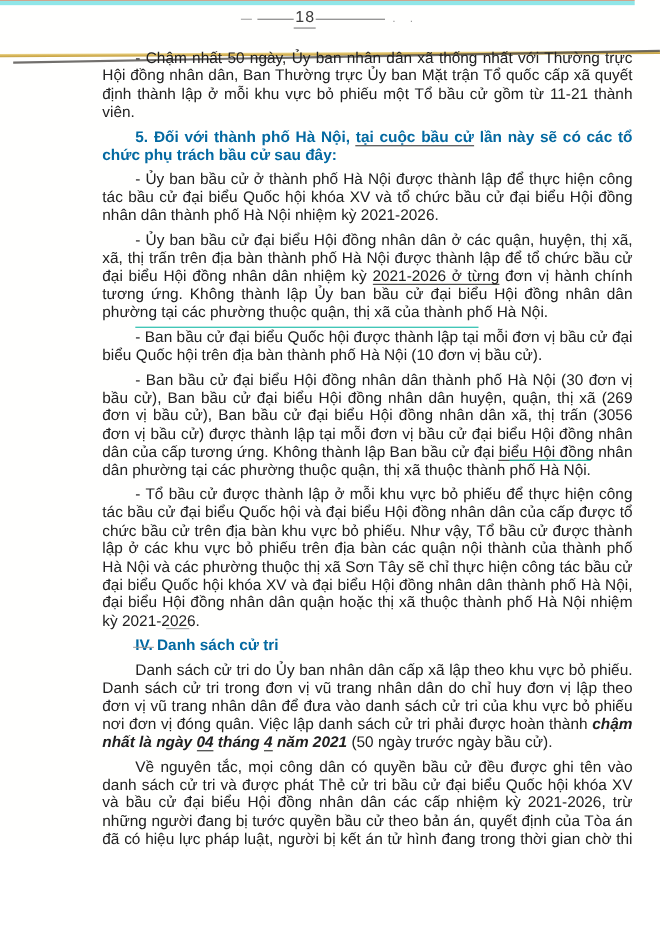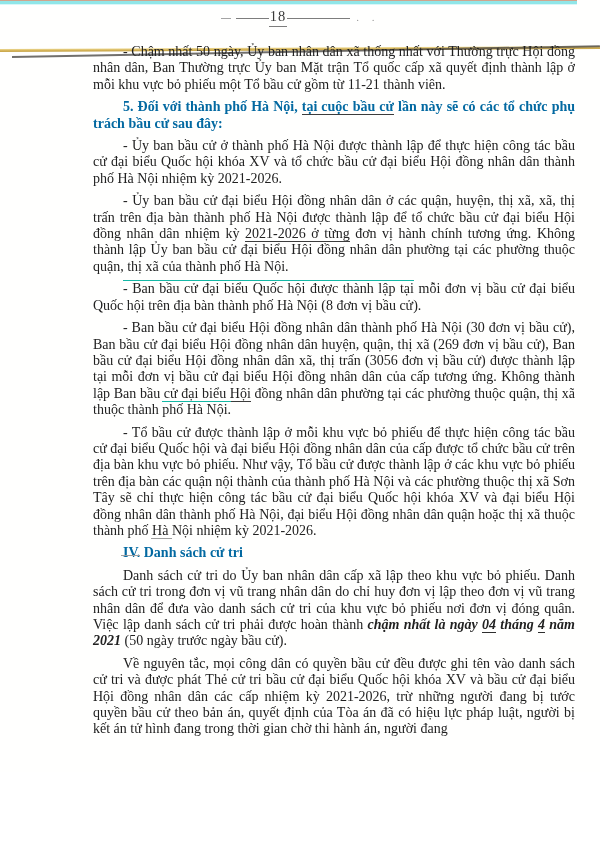--- a/index.html
+++ b/index.html
@@ -4,21 +4,21 @@
 <style>
   :root{
     --teal-top:#d0a58d; --teal-body:#90e6e8; --olive:#d2ad49;
     --strike:#4d4b47; --ink:#212121; --rule-gray:#7d7d7d;
   }
   html,body{margin:0;padding:0;}
   body{background:#ffffff;}
   .page{
     position:relative; width:600px; height:772px; overflow:hidden;
     background:#fffffe;
-    font-family:Liberation Serif, serif;
+    font-family:Liberation Sans, sans-serif;
     color:var(--ink);
   }
   
   .teal-line{
     position:absolute; top:0; left:0; width:577px; height:5px;
     background:linear-gradient(to bottom, var(--teal-top) 0 22%, var(--teal-body) 22% 88%, #d9f7f8 88% 100%);
   }
   
   .page-header{
     position:absolute; top:8px; left:0; width:100%; height:22px;
@@ -75,21 +75,21 @@
 
     <p><span>- Chậm nhất 50 ngày, Ủy ban nhân dân xã thống nhất với Thường trực Hội đồng nhân dân, Ban Thường trực Ủy ban Mặt trận Tổ quốc cấp xã quyết định thành lập ở mỗi khu vực bỏ phiếu một Tổ bầu cử gồm từ 11-21 thành viên.</span></p>
 
 
     <p class="h-bold h5"><span>5. Đối với thành phố Hà Nội, </span><span class="u">tại cuộc bầu cử</span><span> lần này sẽ có các tổ chức phụ trách bầu cử sau đây:</span></p>
 
     <p><span>- Ủy ban bầu cử ở thành phố Hà Nội được thành lập để thực hiện công tác bầu cử đại biểu Quốc hội khóa XV và tổ chức bầu cử đại biểu Hội đồng nhân dân thành phố Hà Nội nhiệm kỳ 2021-2026.</span></p>
 
     <p><span>- Ủy ban bầu cử đại biểu Hội đồng nhân dân ở các quận, huyện, thị xã, xã, thị trấn trên địa bàn thành phố Hà Nội được thành lập để tổ chức bầu cử đại biểu Hội đồng nhân dân nhiệm kỳ </span><span class="u">2021-2026 ở từng</span><span> đơn vị hành chính tương ứng. Không thành lập Ủy ban bầu cử đại biểu Hội đồng nhân dân phường tại các phường thuộc quận, thị xã của thành phố Hà Nội.</span></p>
 
-    <p><span class="o">- Ban bầu cử đại biểu Quốc hội được thành lập tại</span><span> mỗi đơn vị bầu cử đại biểu Quốc hội trên địa bàn thành phố Hà Nội (8 đơn vị bầu cử).</span></p>
+    <p><span class="o">- Ban bầu cử đại biểu Quốc hội được thành lập tại</span><span> mỗi đơn vị bầu cử đại biểu Quốc hội trên địa bàn thành phố Hà Nội (10 đơn vị bầu cử).</span></p>
 
     <p><span>- Ban bầu cử đại biểu Hội đồng nhân dân thành phố Hà Nội (30 đơn vị bầu cử), Ban bầu cử đại biểu Hội đồng nhân dân huyện, quận, thị xã (269 đơn vị bầu cử), Ban bầu cử đại biểu Hội đồng nhân dân xã, thị trấn (3056 đơn vị bầu cử) được thành lập tại mỗi đơn vị bầu cử đại biểu Hội đồng nhân dân của cấp tương ứng. Không thành lập Ban bầu cử đại </span><span class="u">biểu Hội</span><span> đồng nhân dân phường tại các phường thuộc quận, thị xã thuộc thành </span><span class="o">phố Hà Nội.</span></p>
 
     <p><span>- Tổ bầu cử được thành lập ở mỗi khu vực bỏ phiếu để thực hiện công tác bầu cử đại biểu Quốc hội và đại biểu Hội đồng nhân dân của cấp được tổ chức bầu cử trên địa bàn khu vực bỏ phiếu. Như vậy, Tổ bầu cử được thành lập ở các khu vực bỏ phiếu trên địa bàn các quận nội thành của thành phố Hà Nội và các phường thuộc thị xã Sơn Tây sẽ chỉ thực hiện công tác bầu cử đại biểu Quốc hội khóa XV và đại biểu Hội đồng nhân dân thành phố Hà Nội, đại biểu Hội đồng nhân dân quận hoặc thị xã thuộc thành phố Hà Nội nhiệm kỳ 2021-2026.</span></p>
 
     <p class="h-bold h-iv"><span class="iv-dashes"><i></i><i></i></span><span>IV. Danh sách cử tri</span></p>
 
     <p><span>Danh sách cử tri do Ủy ban nhân dân cấp xã lập theo khu vực bỏ phiếu. Danh sách cử tri trong đơn vị vũ trang nhân dân do chỉ huy đơn vị lập theo đơn vị vũ trang nhân dân để đưa vào danh sách cử tri của khu vực bỏ phiếu nơi đơn vị đóng quân. Việc lập danh sách cử tri phải được hoàn thành </span><span class="bi">chậm nhất là ngày </span><span class="bi-u">04</span><span class="bi"> tháng </span><span class="bi-u">4</span><span class="bi"> năm 2021</span><span> (50 ngày trước ngày bầu cử).</span></p>
 
     <p><span>Về nguyên tắc, mọi công dân có quyền bầu cử đều được ghi tên vào danh sách cử tri và được phát Thẻ cử tri bầu cử đại biểu Quốc hội khóa XV và bầu cử đại biểu Hội đồng nhân dân các cấp nhiệm kỳ 2021-2026, trừ những người đang bị tước quyền bầu cử theo bản án, quyết định của Tòa án đã có hiệu lực pháp luật, người bị kết án tử hình đang trong thời gian chờ thi hành án, người đang</span></p>

